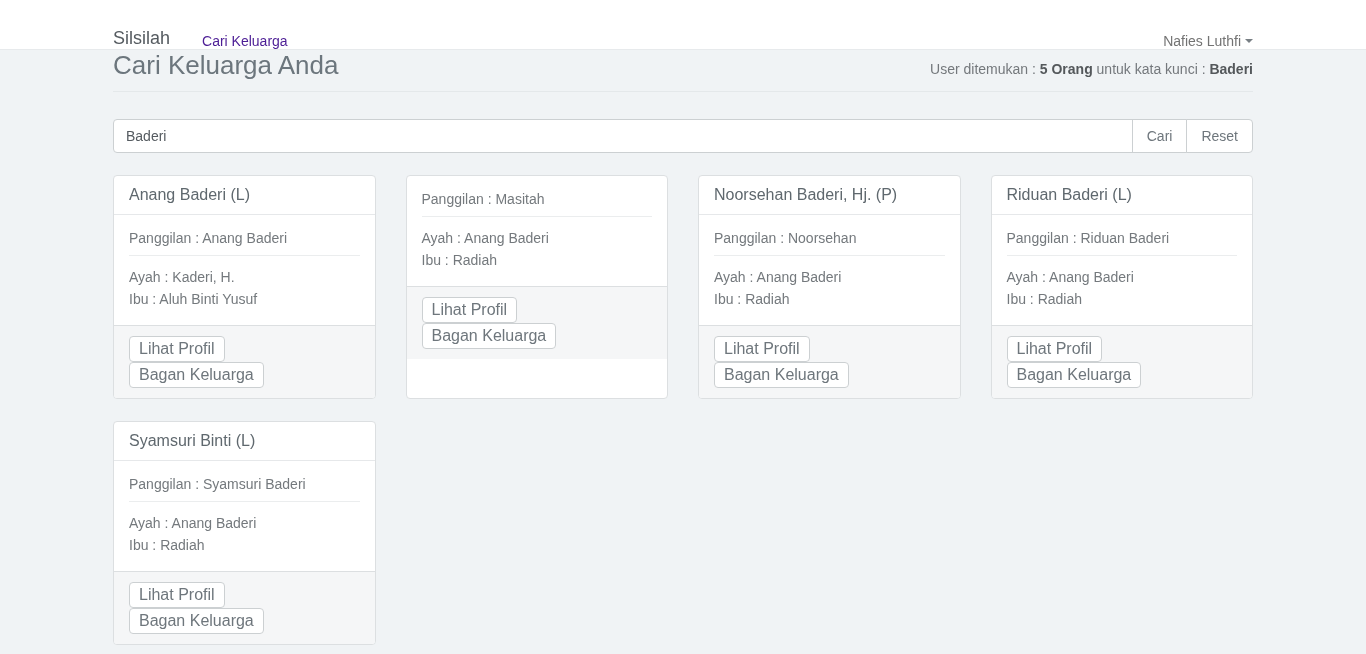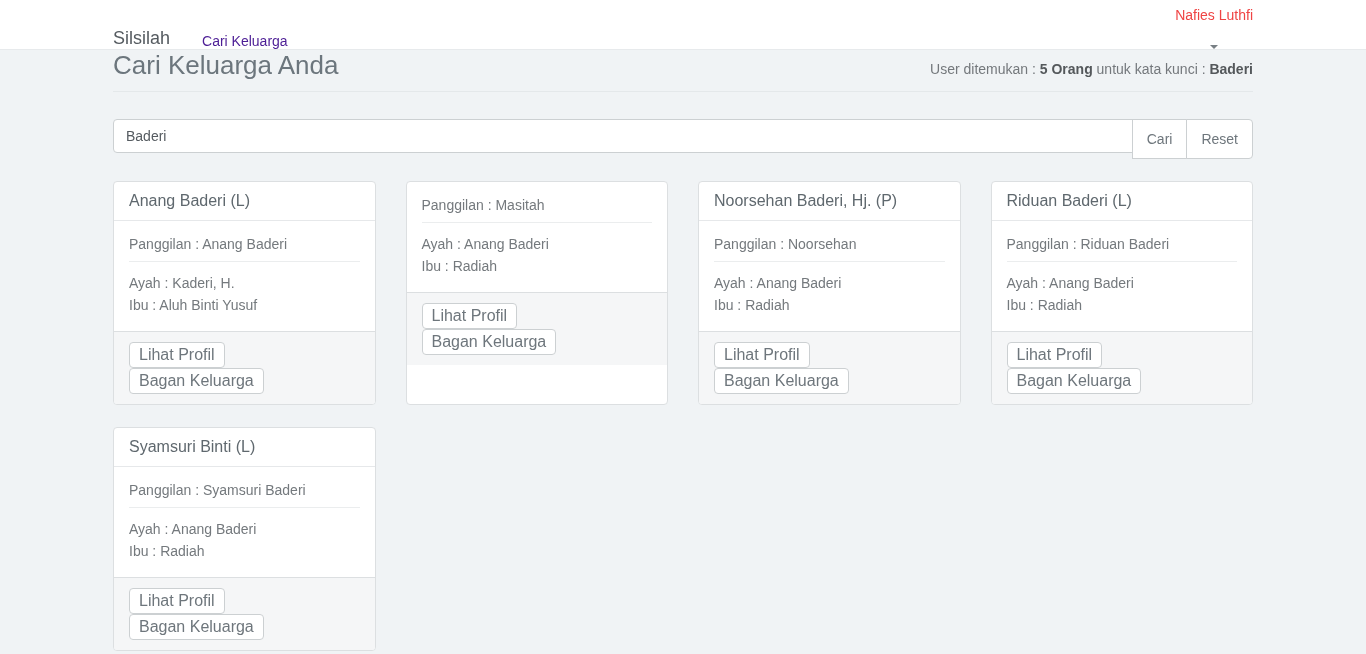--- a/index.html
+++ b/index.html
@@ -29,25 +29,24 @@
     margin-right: 32px;
   }
   .nav-link {
     font-size: 14px;
     color: #4c1d95;
     margin-right: 28px;
   }
   .nav-spacer { flex: 1; }
   .user-dropdown {
     font-size: 14px;
-    color: #ef4444;
+    color: #737373;
     display: flex;
     align-items: center;
-    gap: 22px;
-    flex-direction: column;
+    gap: 4px;
   }
   .caret {
     display: inline-block;
     width: 0; height: 0;
     border-left: 4px solid transparent;
     border-right: 4px solid transparent;
     border-top: 4px solid #787f84;
   }
 
   
@@ -87,21 +86,21 @@
     padding: 6px 12px;
     font-size: 14px;
     font-family: "Liberation Sans", sans-serif;
     color: #555b60;
     background: #ffffff;
     border: 1px solid #ccd0d2;
     border-radius: 4px 0 0 4px;
     outline: none;
   }
   .search-btn {
-    height: 40px;
+    height: 34px;
     padding: 6px 14px;
     font-size: 14px;
     font-family: "Liberation Sans", sans-serif;
     color: #6e767c;
     background: #ffffff;
     border: 1px solid #ccd0d2;
     margin-left: -1px;
     cursor: pointer;
   }
   .search-btn.last { border-radius: 0 4px 4px 0; }

